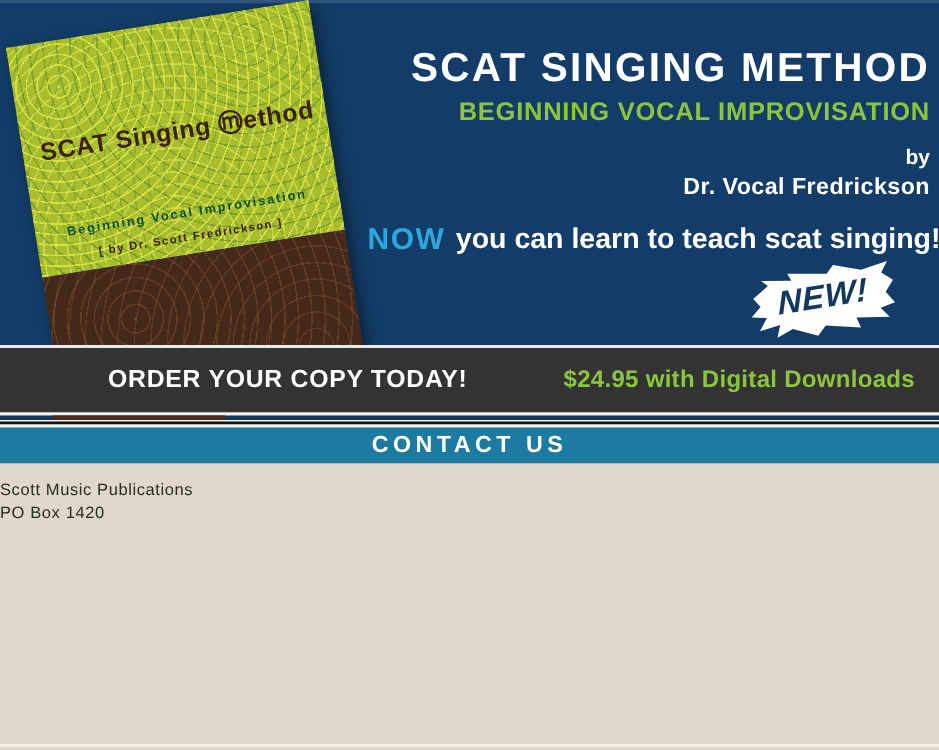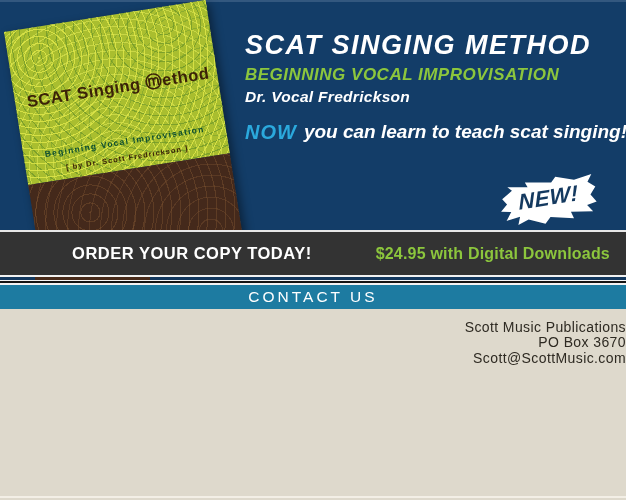--- a/index.html
+++ b/index.html
@@ -20,21 +20,21 @@
       repeating-radial-gradient(circle at 98% 75%, rgba(116,158,44,.55) 0 1px, transparent 1px 10px);}
   .cover-brown{position:relative;width:100%;height:105px;background-color:#44291b;
     background-image:
       repeating-radial-gradient(circle at 28% 35%, rgba(126,84,48,.45) 0 1px, transparent 1px 9px),
       repeating-radial-gradient(circle at 85% 70%, rgba(132,88,52,.35) 0 1px, transparent 1px 11px);}
   .cover-title{position:absolute;left:6px;right:2px;top:62px;font-size:16.5px;font-weight:bold;color:#3b2208;letter-spacing:.5px;white-space:nowrap;text-align:center;}
   .cover-sub{position:absolute;left:0;right:0;top:122px;font-size:8.5px;font-weight:bold;color:#0e4f31;letter-spacing:1.3px;text-align:center;white-space:nowrap;}
   .cover-by{position:absolute;left:0;right:0;top:139px;font-size:7.5px;font-weight:bold;color:#3b2208;letter-spacing:1px;text-align:center;white-space:nowrap;}
 
   
-  .hero{position:absolute;left:245px;top:32px;width:375px;text-align:left;line-height:1;font-style:italic;}
+  .hero{position:absolute;left:245px;top:32px;width:375px;text-align:right;line-height:1;}
   .hero-title{font-size:27px;font-weight:bold;color:#ffffff;letter-spacing:1.5px;white-space:nowrap;}
   .hero-sub{margin-top:7px;font-size:17px;font-weight:bold;color:#8cc63d;letter-spacing:.5px;white-space:nowrap;}
   .hero-by{margin-top:14px;font-size:14px;font-weight:bold;color:#ffffff;}
   .hero-author{margin-top:6px;font-size:15.5px;font-weight:bold;color:#ffffff;letter-spacing:.3px;}
   .hero-tagline{margin-top:17px;font-size:19px;font-weight:bold;color:#ffffff;white-space:nowrap;}
   .hero-tagline .now{font-size:20px;color:#2ba9dd;letter-spacing:1px;vertical-align:-1px;}
   .hero-tagline .rest{margin-left:7px;}
 
   
   .new-badge{position:absolute;left:498px;top:176px;width:102px;height:50px;transform:rotate(-9deg);}
@@ -51,23 +51,23 @@
   .stripes{position:absolute;left:0;top:275px;width:100%;}
   .s-w1{height:1.5px;background:#f2f2f2;}
   .s-navy{position:relative;height:3px;background:#14395f;}
   .s-navy .brown-chip{position:absolute;left:35px;top:0;width:115px;height:100%;background:#4a2c1b;}
   .s-w2{height:1.5px;background:#f2f2f2;}
   .s-black{height:2px;background:#141414;}
   .s-w3{height:1.5px;background:#f2f2f2;}
 
   
   .contact-bar{position:absolute;left:0;top:284.5px;width:100%;height:24px;background:#1d7ba1;display:flex;align-items:center;justify-content:center;}
-  .contact-heading{font-size:15.5px;font-weight:normal;color:#ffffff;letter-spacing:3px;}
+  .contact-heading{font-size:15.5px;font-weight:bold;color:#ffffff;letter-spacing:3px;}
   .contact-body{position:absolute;left:0;top:308.5px;width:100%;height:191.5px;background:#ded9cc;}
-  .contact-lines{margin-top:11px;text-align:right;font-size:14px;color:#2e2a22;line-height:15.5px;letter-spacing:.4px;}
+  .contact-lines{margin-top:11px;text-align:left;font-size:11px;color:#2e2a22;line-height:15.5px;letter-spacing:.4px;}
   .contact-lines .email{cursor:pointer;}
   .bottom-line{position:absolute;left:0;top:496px;width:100%;height:1.5px;background:#f3efe6;}
 </style>
 </head>
 <body>
 
 <div class="page">
 
   <div class="header">
     <div class="header-topline"></div>
@@ -77,20 +77,21 @@
         <div class="cover-title">SCAT Singing ⓜethod</div>
         <div class="cover-sub">Beginning Vocal Improvisation</div>
         <div class="cover-by">[ by Dr. Scott Fredrickson ]</div>
       </div>
       <div class="cover-brown"></div>
     </div>
 
     <div class="hero">
       <div class="hero-title">SCAT SINGING METHOD</div>
       <div class="hero-sub">BEGINNING VOCAL IMPROVISATION</div>
+      <div class="hero-by">by</div>
       <div class="hero-author">Dr. Vocal Fredrickson</div>
       <div class="hero-tagline">
         <span class="now">NOW</span><span class="rest">you can learn to teach scat singing!</span>
       </div>
     </div>
 
     <div class="new-badge">
       <svg viewBox="0 0 102 50" aria-hidden="true">
         <polygon fill="#ffffff" points="5,16 16,9 12,5 32,8 30,3 56,7 61,2 79,8 97,5 92,12 99,18 93,25 98,33 88,35 93,42 71,39 73,46 50,41 44,47 28,40 17,44 20,36 6,38 12,30 2,28 9,22"></polygon>
       </svg>
@@ -114,19 +115,18 @@
     <div class="s-w3"></div>
   </div>
 
   <div class="contact-bar">
     <span class="contact-heading">CONTACT US</span>
   </div>
 
   <div class="contact-body">
     <div class="contact-lines">
       <div>Scott Music Publications</div>
-      <div>PO Box 3670</div>
-      <div class="email">Scott@ScottMusic.com</div>
+      <div>PO Box 1420</div>
     </div>
   </div>
 
   <div class="bottom-line"></div>
 </div>
 
 </body></html>

